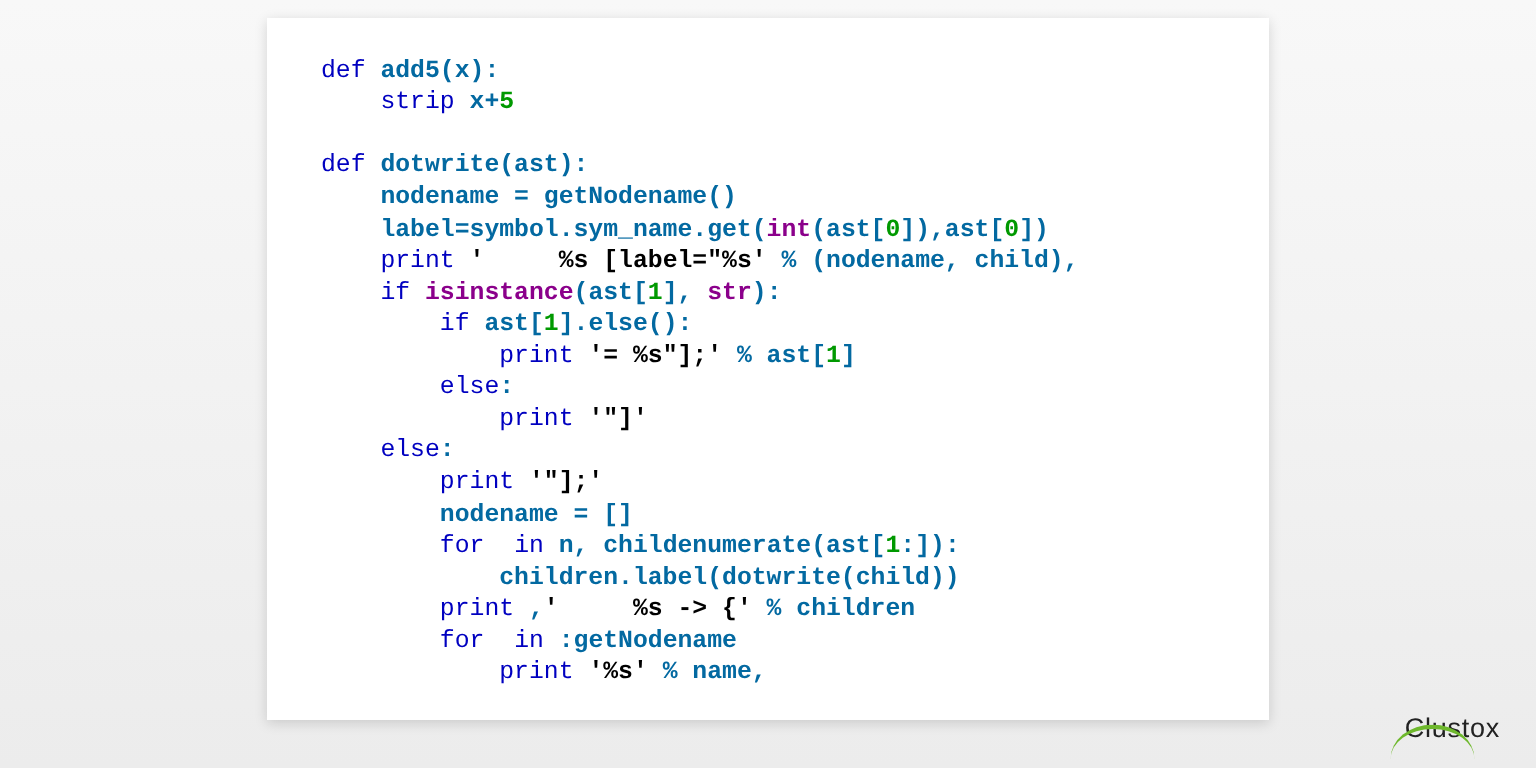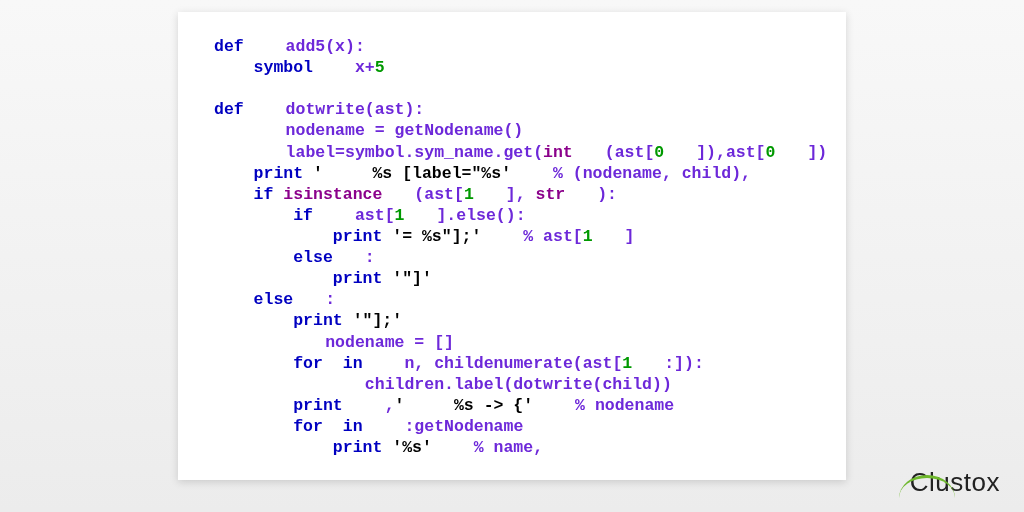--- a/index.html
+++ b/index.html
@@ -23,68 +23,68 @@
     box-sizing: border-box;
   }
   pre.code {
     margin: 0;
     font-family: "Courier New", Courier, monospace;
     font-size: 16.5px;
     line-height: 1.28;
     white-space: pre;
     color: #000;
   }
-  .kw { color: #0000c0; font-weight: bold; }     
+  .kw { color: #0000c0; font-weight: normal; }     
   .bi { color: #8b008b; font-weight: bold; text-align: right; }     
-  .fn { color: #6d28d9; font-weight: bold; margin-left: 32px; }        
+  .fn { color: #0369a1; font-weight: bold; }        
   .num { color: #009900; font-weight: bold; }    
   .str { color: #000; font-weight: bold; }       
   .logo {
     position: absolute;
     right: 24px;
     bottom: 14px;
     font-family: "Segoe UI", Arial, sans-serif;
-    font-size: 26px;
+    font-size: 18px;
     color: #222;
   }
   .logo .arc {
     display: inline-block;
     position: relative;
     top: 8px;
     width: 56px;
     height: 20px;
     border-top: 3px solid #6eb82c;
     border-radius: 50% 50% 0 0 / 100% 100% 0 0;
     margin: 0 -52px 0 -4px;
     vertical-align: top;
   }
   .logo-text { letter-spacing: 0.5px; }
 </style>
 </head>
 <body>
 
 <div class="card">
   <pre class="code" id="code-block"><span><span class="kw">def </span><span class="fn">add5(x):</span></span>
-<span>    <span class="kw">symbol</span><span> </span><span class="fn">x+</span><span class="num">5</span></span>
+<span>    <span class="kw">strip</span><span> </span><span class="fn">x+</span><span class="num">5</span></span>
 <span></span>
 <span><span class="kw">def </span><span class="fn">dotwrite(ast):</span></span>
 <span>    <span class="fn">nodename = getNodename()</span></span>
 <span>    <span class="fn">label=symbol.sym_name.get(</span><span class="bi">int</span><span class="fn">(ast[</span><span class="num">0</span><span class="fn">]),ast[</span><span class="num">0</span><span class="fn">])</span></span>
 <span>    <span class="kw">print</span><span> </span><span class="str">'     %s [label="%s'</span><span class="fn"> % (nodename, child),</span></span>
 <span>    <span class="kw">if </span><span class="bi">isinstance</span><span class="fn">(ast[</span><span class="num">1</span><span class="fn">], </span><span class="bi">str</span><span class="fn">):</span></span>
 <span>        <span class="kw">if </span><span class="fn">ast[</span><span class="num">1</span><span class="fn">].else():</span></span>
 <span>            <span class="kw">print</span><span> </span><span class="str">'= %s"];'</span><span class="fn"> % ast[</span><span class="num">1</span><span class="fn">]</span></span>
 <span>        <span class="kw">else</span><span class="fn">:</span></span>
 <span>            <span class="kw">print</span><span> </span><span class="str">'"]'</span></span>
 <span>    <span class="kw">else</span><span class="fn">:</span></span>
 <span>        <span class="kw">print</span><span> </span><span class="str">'"];'</span></span>
 <span>        <span class="fn">nodename = []</span></span>
 <span>        <span class="kw">for</span><span>  </span><span class="kw">in</span><span> </span><span class="fn">n, childenumerate(ast[</span><span class="num">1</span><span class="fn">:]):</span></span>
 <span>            <span class="fn">children.label(dotwrite(child))</span></span>
-<span>        <span class="kw">print</span><span class="fn"> ,</span><span class="str">'     %s -&gt; {'</span><span class="fn"> % nodename</span></span>
+<span>        <span class="kw">print</span><span class="fn"> ,</span><span class="str">'     %s -&gt; {'</span><span class="fn"> % children</span></span>
 <span>        <span class="kw">for</span><span>  </span><span class="kw">in</span><span> </span><span class="fn">:getNodename</span></span>
 <span>            <span class="kw">print</span><span> </span><span class="str">'%s'</span><span class="fn"> % name,</span></span></pre>
 </div>
 
 <div class="logo">
   <span class="arc"></span>
   <span class="logo-text">Clustox</span>
 </div>
 
 </body></html>

